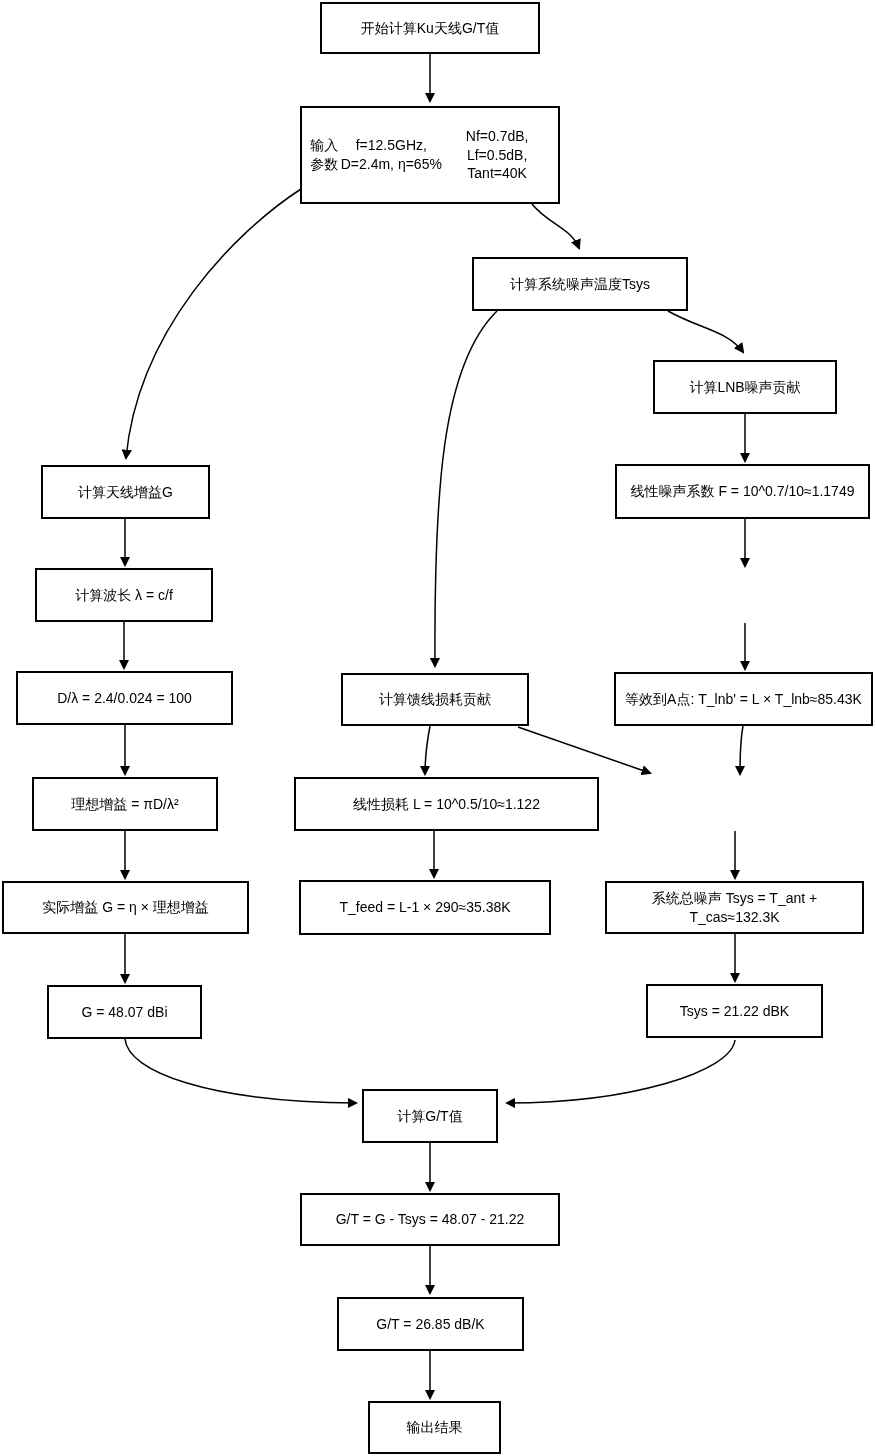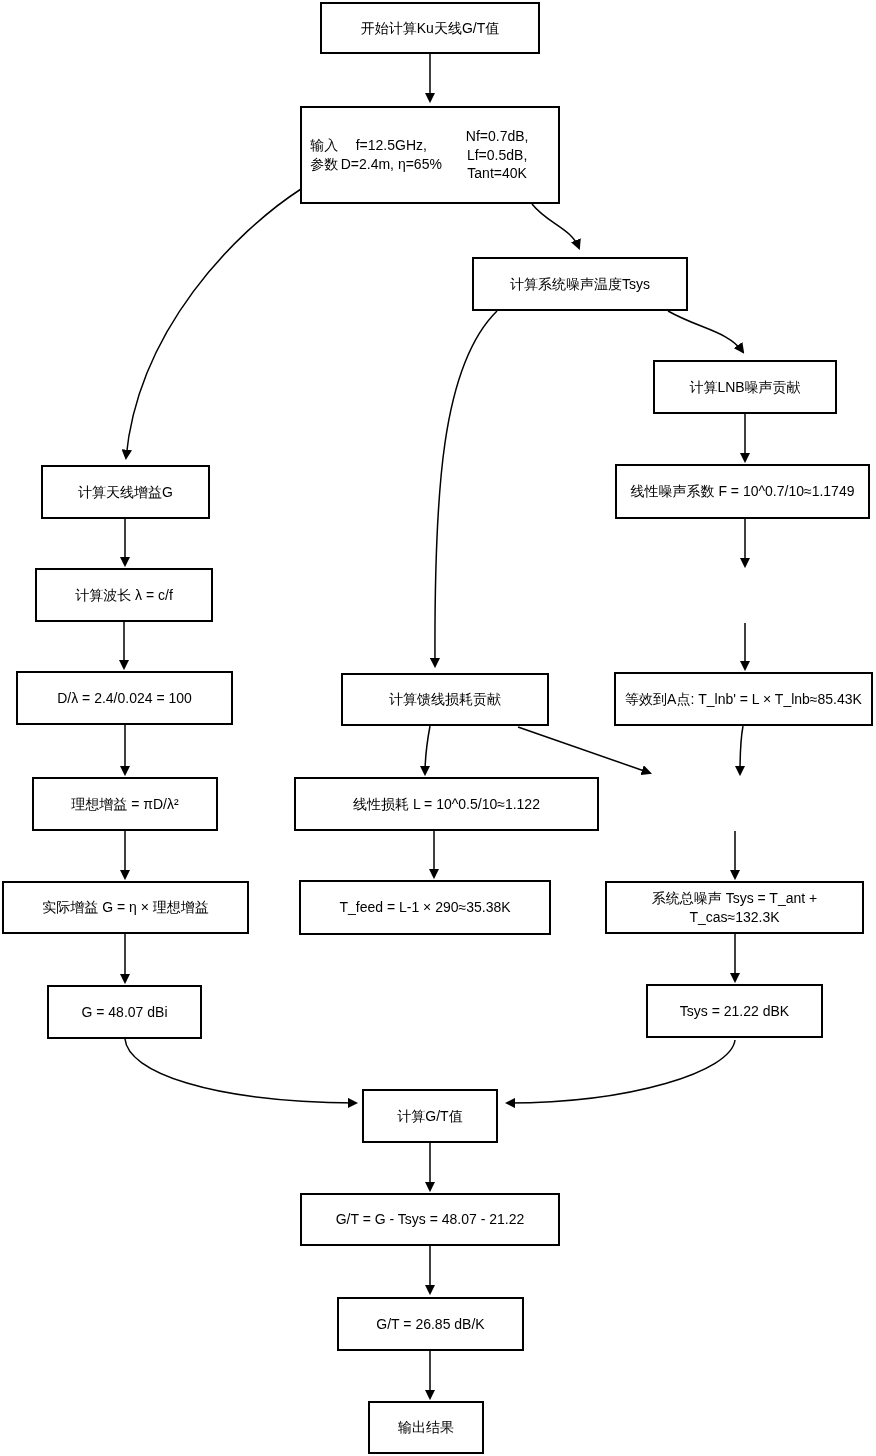--- a/index.html
+++ b/index.html
@@ -114,21 +114,21 @@
   </div>
 
   <div class="node" style="left:2px;top:881px;width:247px;height:53px">
     <span>实际增益 G = η × 理想增益</span>
   </div>
 
   <div class="node" style="left:47px;top:985px;width:155px;height:54px">
     <span>G = 48.07 dBi</span>
   </div>
 
-  <div class="node" style="left:341px;top:673px;width:208px;height:53px">
+  <div class="node" style="left:341px;top:673px;width:188px;height:53px">
     <span>计算馈线损耗贡献</span>
   </div>
 
   <div class="node" style="left:294px;top:777px;width:305px;height:54px">
     <span>线性损耗 L = 10^0.5/10≈1.122</span>
   </div>
 
   <div class="node" style="left:299px;top:880px;width:252px;height:55px">
     <span>T_feed = L-1 × 290≈35.38K</span>
   </div>
@@ -156,17 +156,17 @@
   </div>
 
   <div class="node" style="left:300px;top:1193px;width:260px;height:53px">
     <span>G/T = G - Tsys = 48.07 - 21.22</span>
   </div>
 
   <div class="node" style="left:337px;top:1297px;width:187px;height:54px">
     <span>G/T = 26.85 dB/K</span>
   </div>
 
-  <div class="node" style="left:368px;top:1401px;width:116px;height:53px">
+  <div class="node" style="left:368px;top:1401px;width:133px;height:53px">
     <span>输出结果</span>
   </div>
 
 </div>
 
 </body></html>

